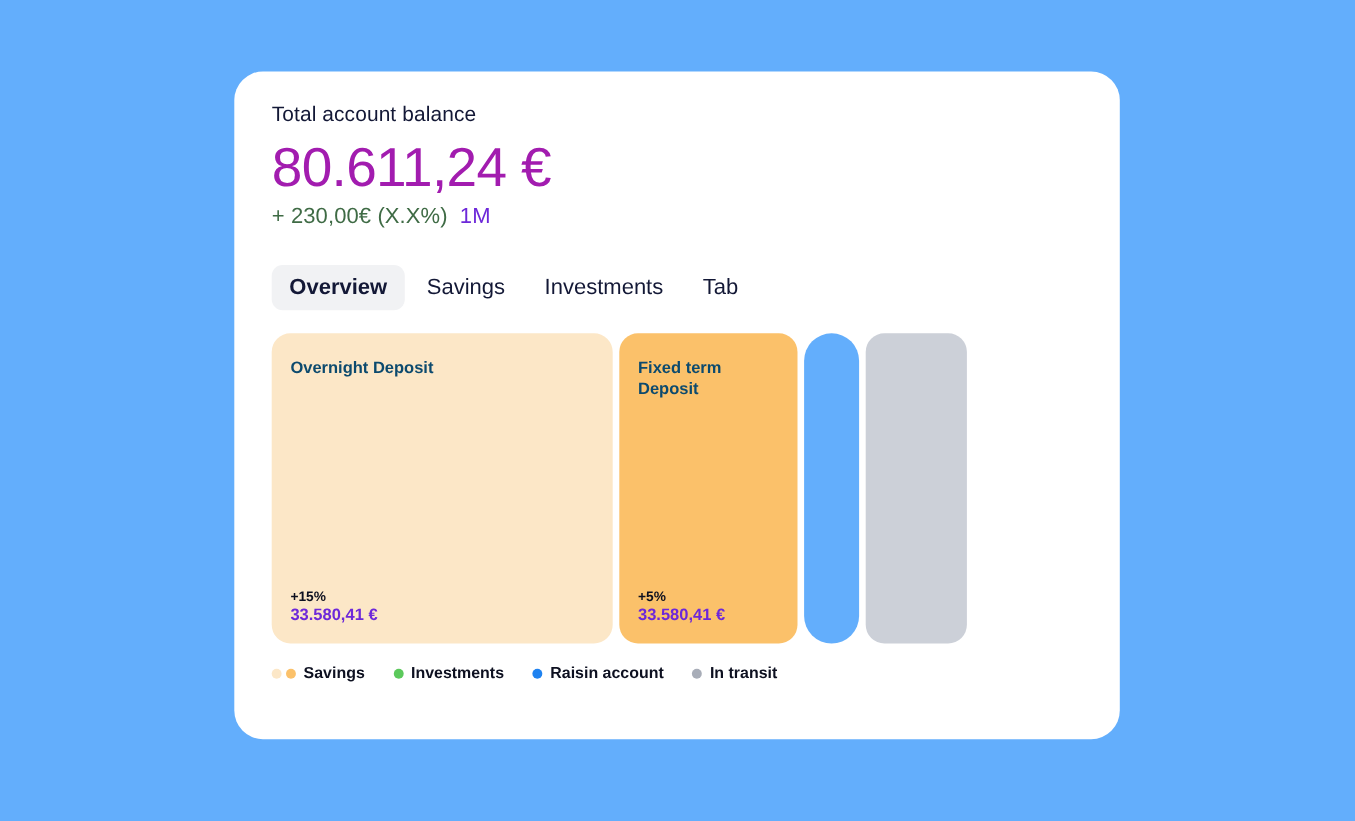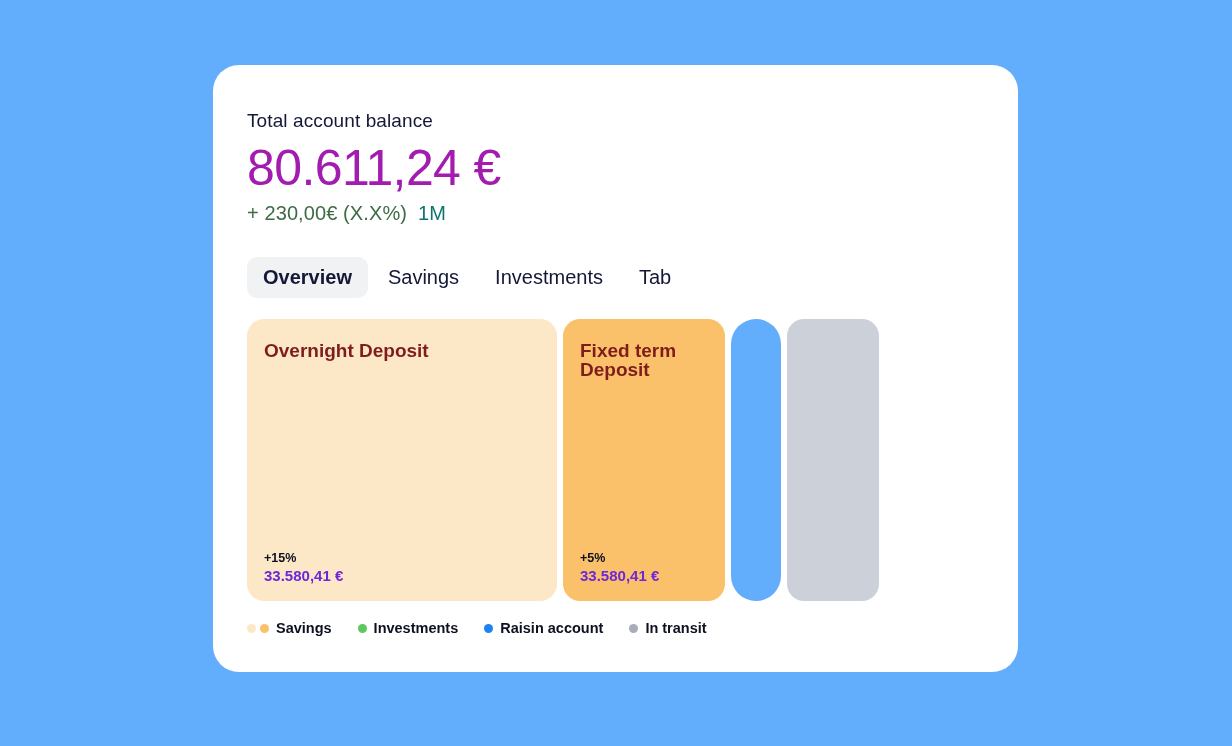--- a/index.html
+++ b/index.html
@@ -17,21 +17,21 @@
   }
 
   .card {
     position: absolute;
     left: 213px;
     top: 65px;
     width: 805px;
     height: 607px;
     background: #ffffff;
     border-radius: 26px;
-    padding: 44px 34px 0 34px;
+    padding: 28px 34px 0 34px;
   }
 
   
   .balance-label {
     font-size: 19px;
     color: #131836;
     letter-spacing: 0.1px;
     line-height: 24px;
   }
 
@@ -46,21 +46,21 @@
 
   .balance-delta {
     margin-top: 2px;
     font-size: 20px;
     line-height: 24px;
     display: flex;
     align-items: baseline;
     gap: 11px;
   }
   .delta-value { color: #3f6b45; letter-spacing: 0.1px; }
-  .delta-period { color: #0f766e; letter-spacing: 0.1px; }
+  .delta-period { color: #6d28d9; letter-spacing: 0.1px; }
 
   
   .tabs {
     margin-top: 32px;
     display: flex;
     align-items: center;
     gap: 4px;
   }
   .tab {
     font-size: 20px;
@@ -91,23 +91,23 @@
     position: relative;
     border-radius: 17px;
     padding: 22px 17px 18px 17px;
     display: flex;
     flex-direction: column;
     justify-content: space-between;
     overflow: hidden;
   }
 
   .bar-title {
-    font-size: 19px;
-    font-weight: 700;
-    color: #7f1d1d;
+    font-size: 15px;
+    font-weight: 700;
+    color: #0c4a6e;
     line-height: 19px;
     white-space: pre-line;
   }
 
   .bar-foot { line-height: 1; }
   .bar-pct {
     font-size: 12.5px;
     font-weight: 700;
     color: #0d1020;
     display: block;

